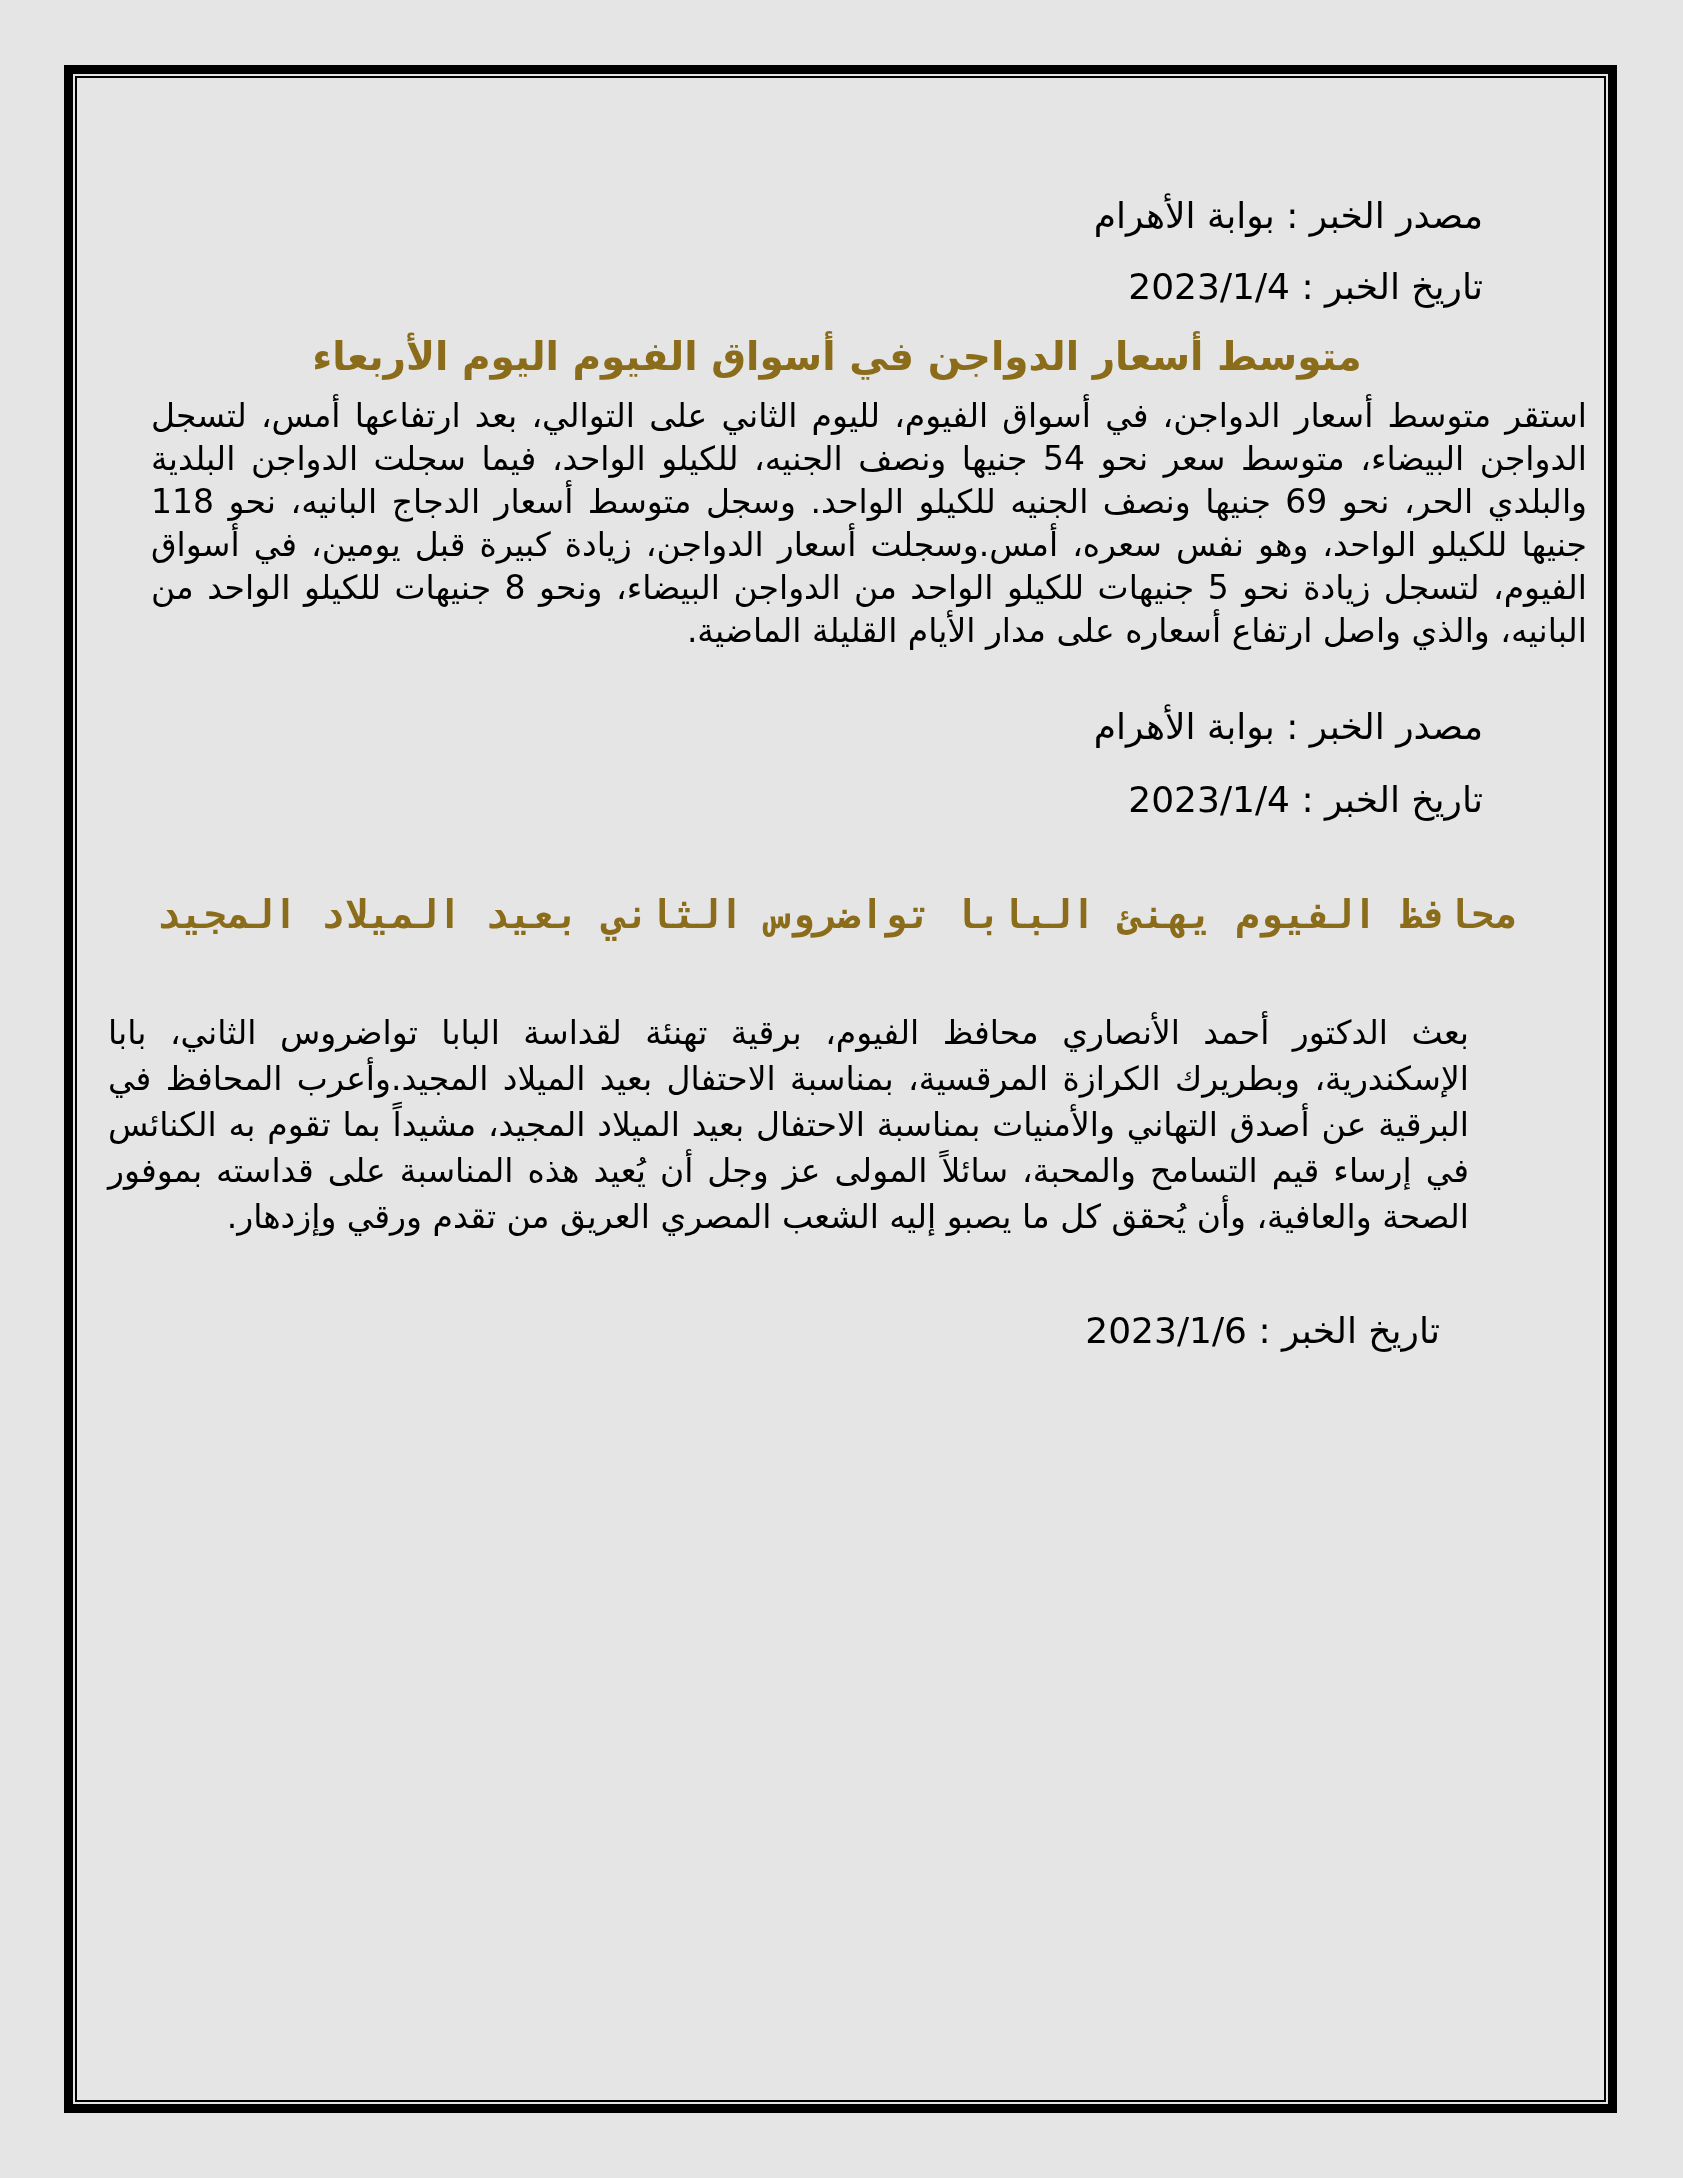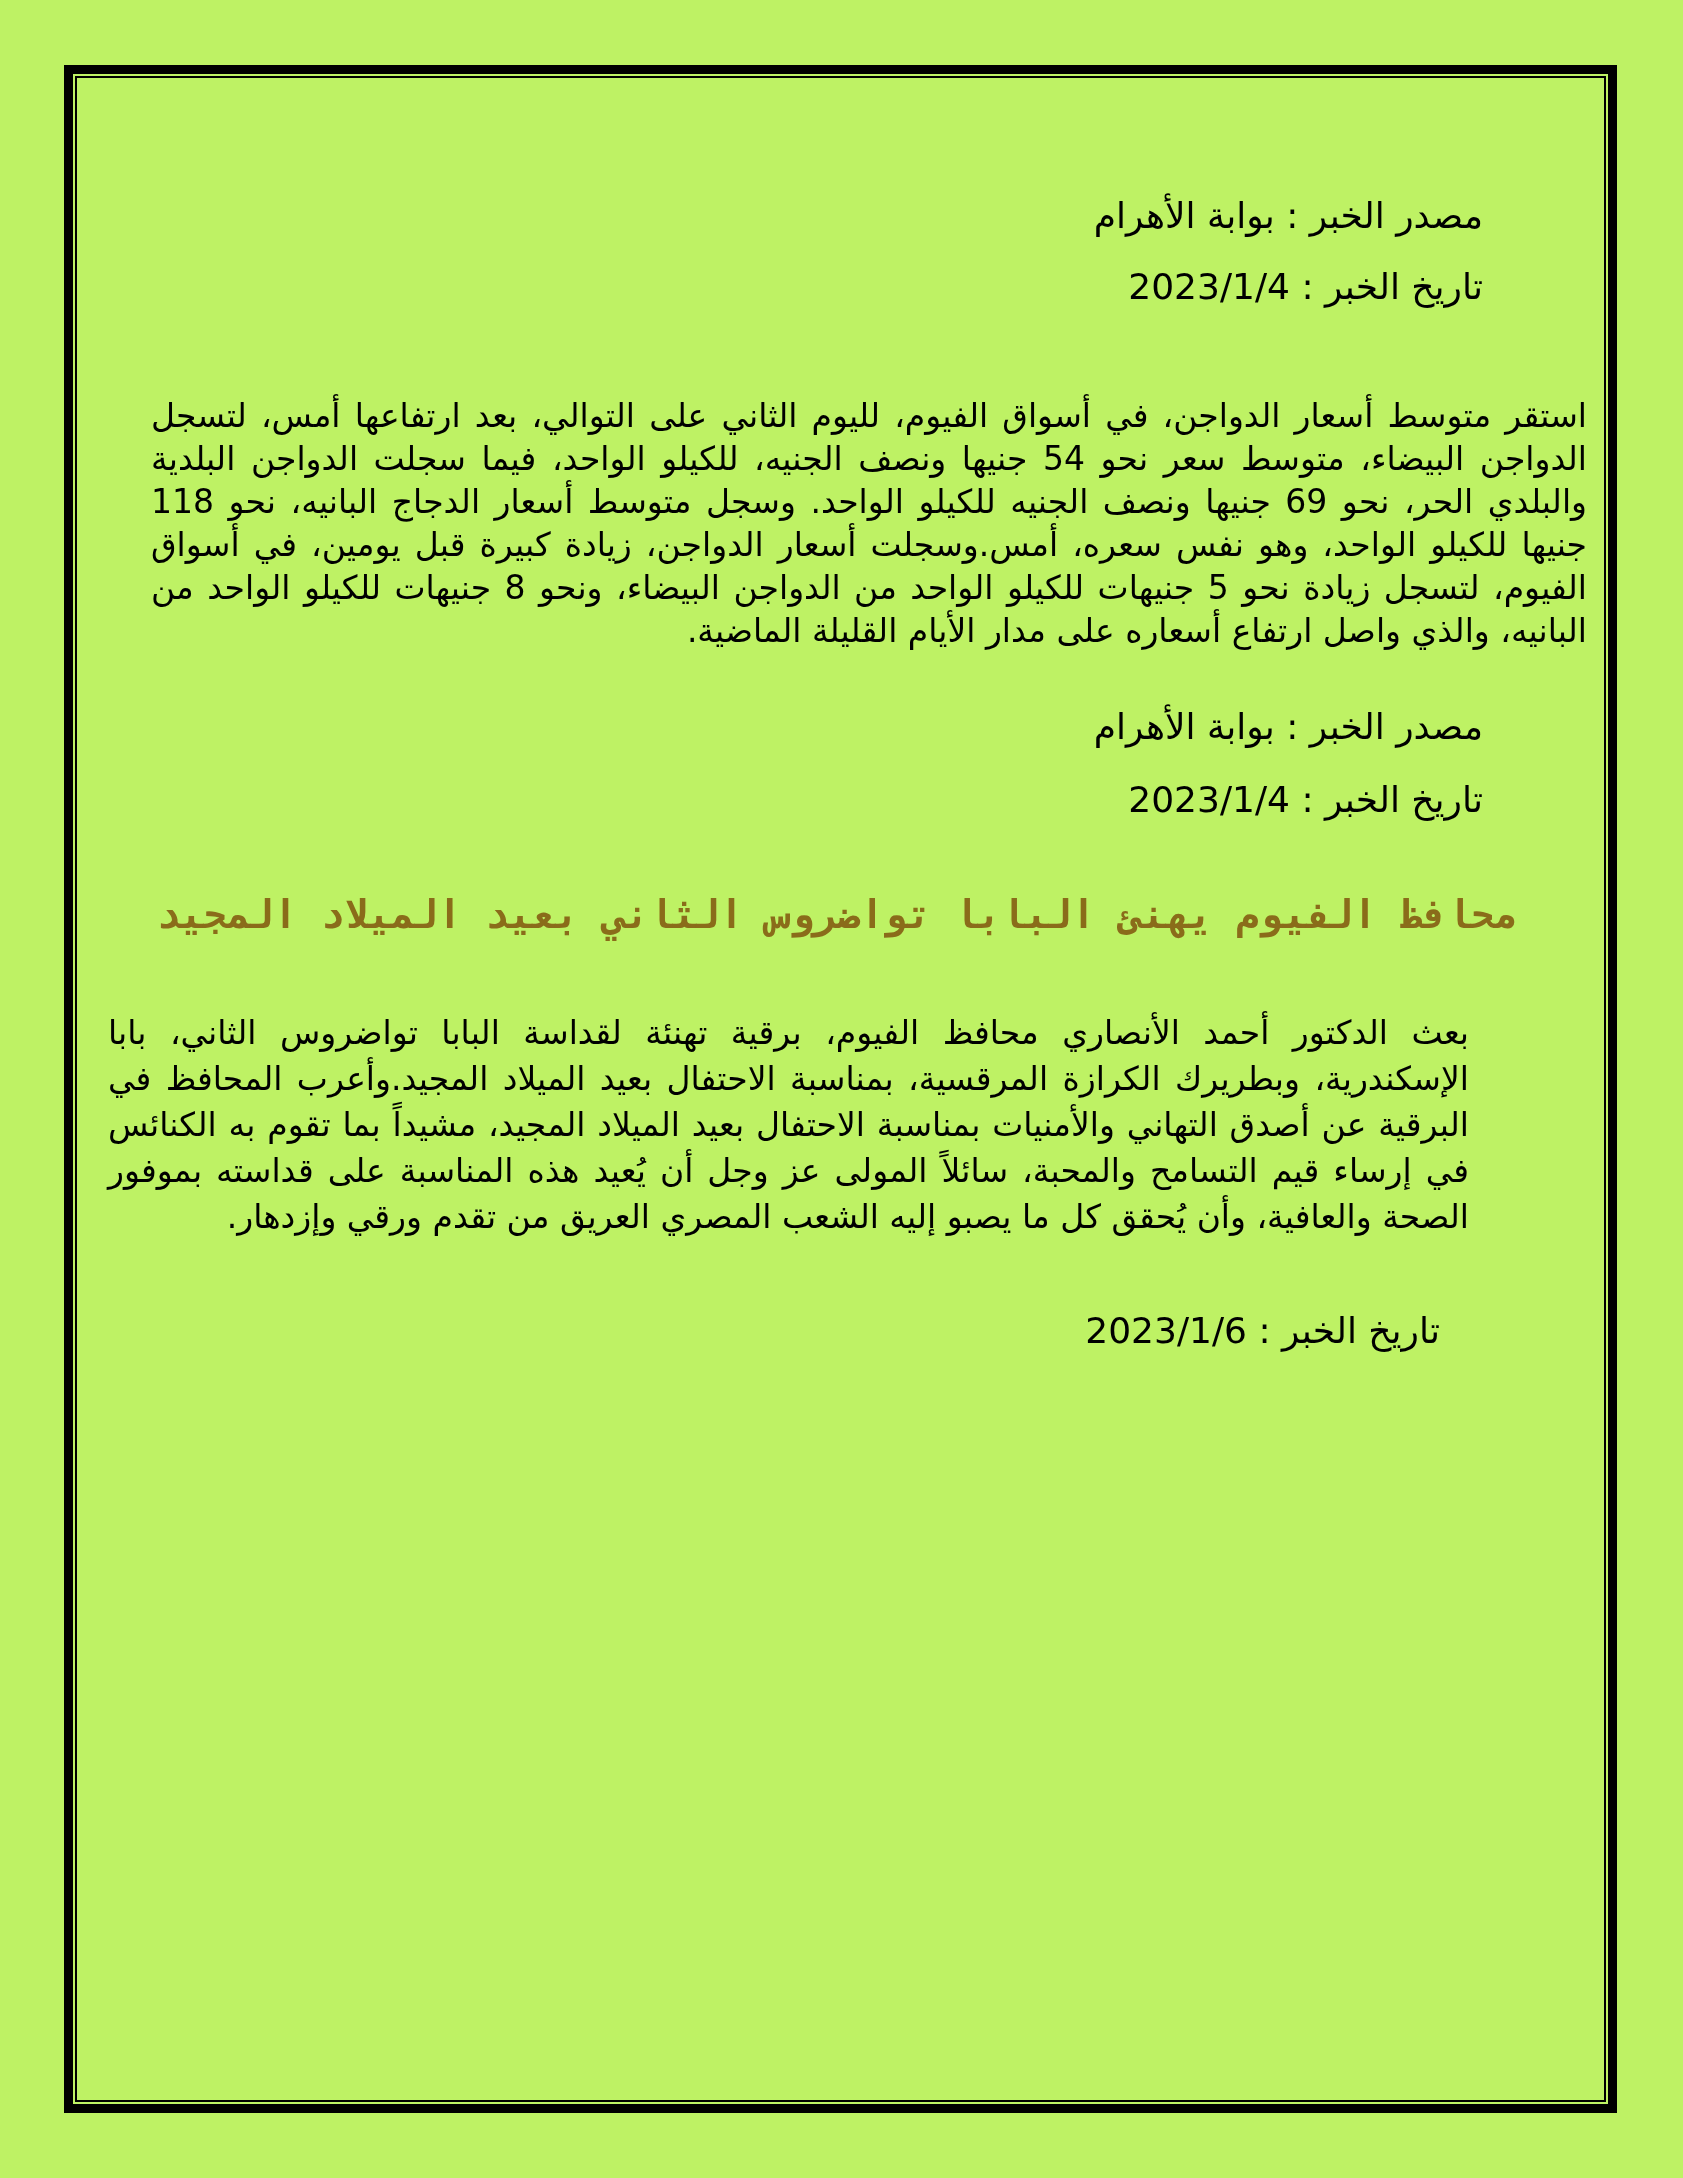--- a/index.html
+++ b/index.html
@@ -4,21 +4,21 @@
 <style>
   html, body {
     margin: 0;
     padding: 0;
     background: #ffffff;
   }
   .page {
     position: relative;
     width: 1683px;
     height: 2178px;
-    background: #bef264;
+    background: #e5e5e5;
     color: #000000;
     font-family: "DejaVu Sans", sans-serif;
     overflow: hidden;
   }
   
   .frame-outer {
     position: absolute;
     left: 64px;
     top: 65px;
     width: 1553px;
@@ -88,20 +88,21 @@
 <div class="page">
 
   <div class="frame-outer">
     <div class="frame-inner"></div>
   </div>
 
   <div class="txt meta-right pos-src1" dir="rtl">مصدر الخبر : بوابة الأهرام</div>
 
   <div class="txt meta-right pos-date1" dir="rtl">تاريخ الخبر : 2023/1/4</div>
 
+  <div class="heading pos-title1" dir="rtl">متوسط أسعار الدواجن في أسواق الفيوم اليوم الأربعاء</div>
 
   <div class="para para1" dir="rtl">استقر متوسط أسعار الدواجن، في أسواق الفيوم، لليوم الثاني على التوالي، بعد ارتفاعها أمس، لتسجل الدواجن البيضاء، متوسط سعر نحو 54 جنيها ونصف الجنيه، للكيلو الواحد، فيما سجلت الدواجن البلدية والبلدي الحر، نحو 69 جنيها ونصف الجنيه للكيلو الواحد. وسجل متوسط أسعار الدجاج البانيه، نحو 118 جنيها للكيلو الواحد، وهو نفس سعره، أمس.وسجلت أسعار الدواجن، زيادة كبيرة قبل يومين، في أسواق الفيوم، لتسجل زيادة نحو 5 جنيهات للكيلو الواحد من الدواجن البيضاء، ونحو 8 جنيهات للكيلو الواحد من البانيه، والذي واصل ارتفاع أسعاره على مدار الأيام القليلة الماضية.</div>
 
   <div class="txt meta-right pos-src2" dir="rtl">مصدر الخبر : بوابة الأهرام</div>
 
   <div class="txt meta-right pos-date2" dir="rtl">تاريخ الخبر : 2023/1/4</div>
 
   <div class="heading pos-title2" dir="rtl">محافظ الفيوم يهنئ البابا تواضروس الثاني بعيد الميلاد المجيد</div>
 
   <div class="para para2" dir="rtl">بعث الدكتور أحمد الأنصاري محافظ الفيوم، برقية تهنئة لقداسة البابا تواضروس الثاني، بابا الإسكندرية، وبطريرك الكرازة المرقسية، بمناسبة الاحتفال بعيد الميلاد المجيد.وأعرب المحافظ في البرقية عن أصدق التهاني والأمنيات بمناسبة الاحتفال بعيد الميلاد المجيد، مشيداً بما تقوم به الكنائس في إرساء قيم التسامح والمحبة، سائلاً المولى عز وجل أن يُعيد هذه المناسبة على قداسته بموفور الصحة والعافية، وأن يُحقق كل ما يصبو إليه الشعب المصري العريق من تقدم ورقي وإزدهار.</div>

